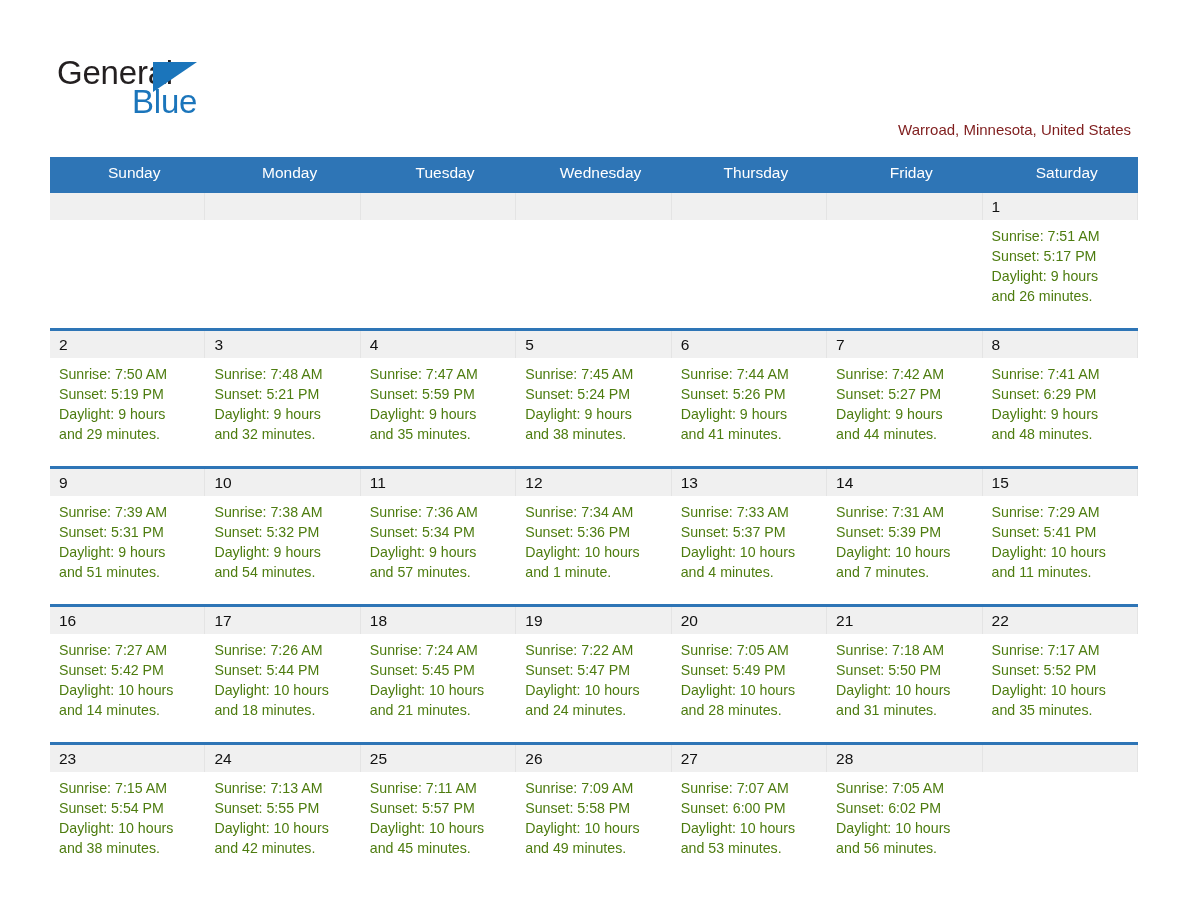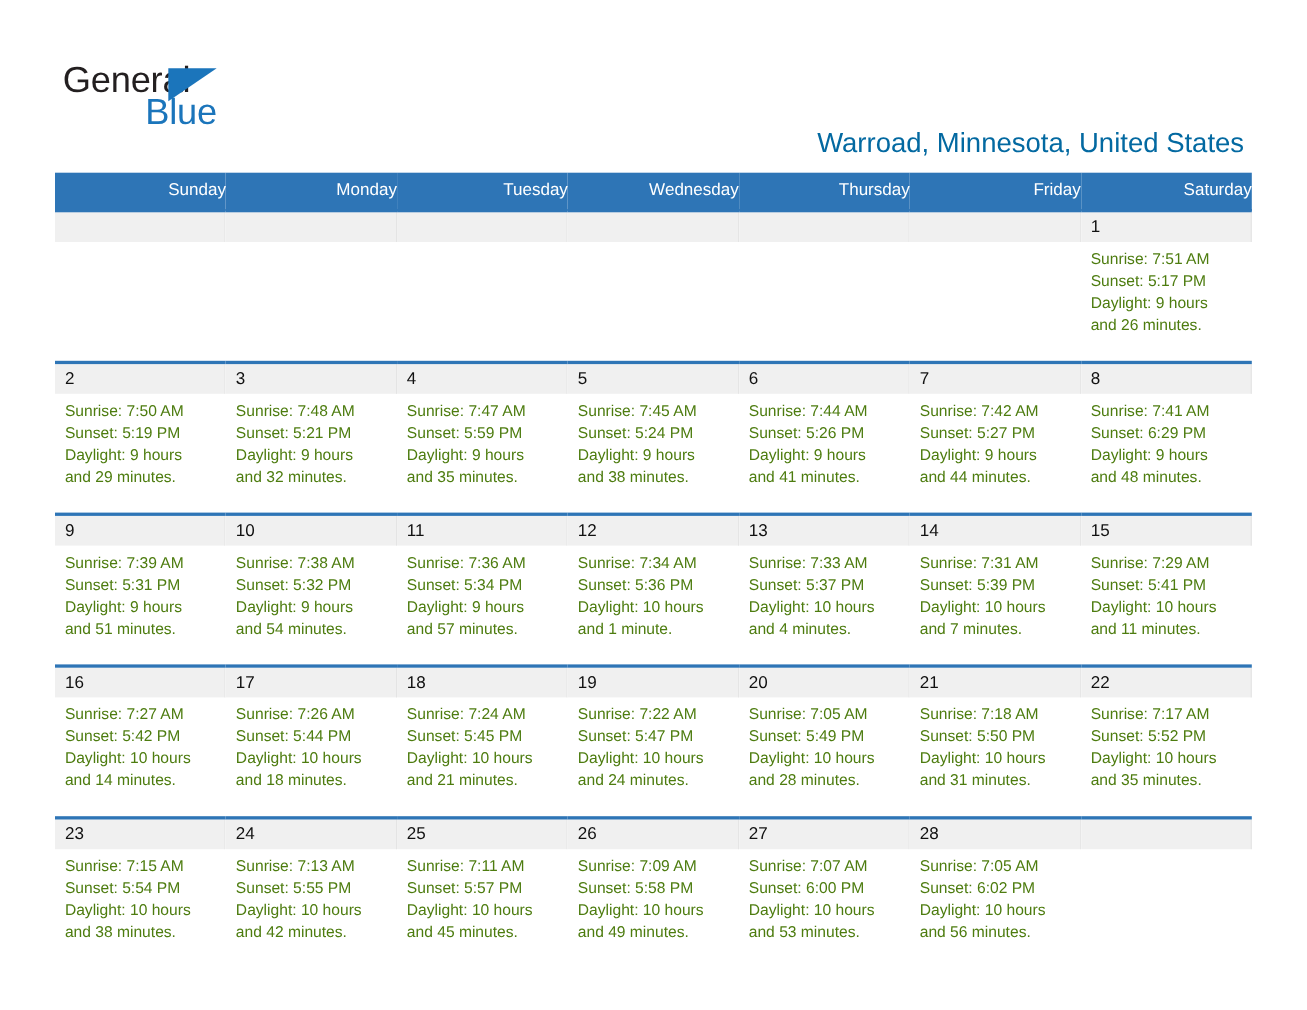--- a/index.html
+++ b/index.html
@@ -72,44 +72,44 @@
     line-height: 50px;
     color: #111111;
     font-weight: normal;
     text-align: right;
     white-space: nowrap;
   }
   .subtitle {
     position: absolute;
     right: 57px;
     top: 116px;
-    font-size: 25px;
+    font-size: 15px;
     line-height: 28px;
-    color: #0369a1;
+    color: #7f1d1d;
     font-weight: normal;
     text-align: right;
     white-space: nowrap;
   }
 
   
   .calendar {
     position: absolute;
     left: 50px;
     top: 157px;
     width: 1088px;
     border-collapse: collapse;
     table-layout: fixed;
   }
   .calendar th {
     background: #2e75b6;
     color: #ffffff;
     font-weight: normal;
     font-size: 15.5px;
     line-height: 18px;
-    text-align: right;
+    text-align: center;
     padding: 7px 0 8px 13px;
     height: 18px;
     border: none;
   }
   .calendar td {
     vertical-align: top;
     padding: 0;
     border: none;
     width: 155.4px;
     height: 135px;

